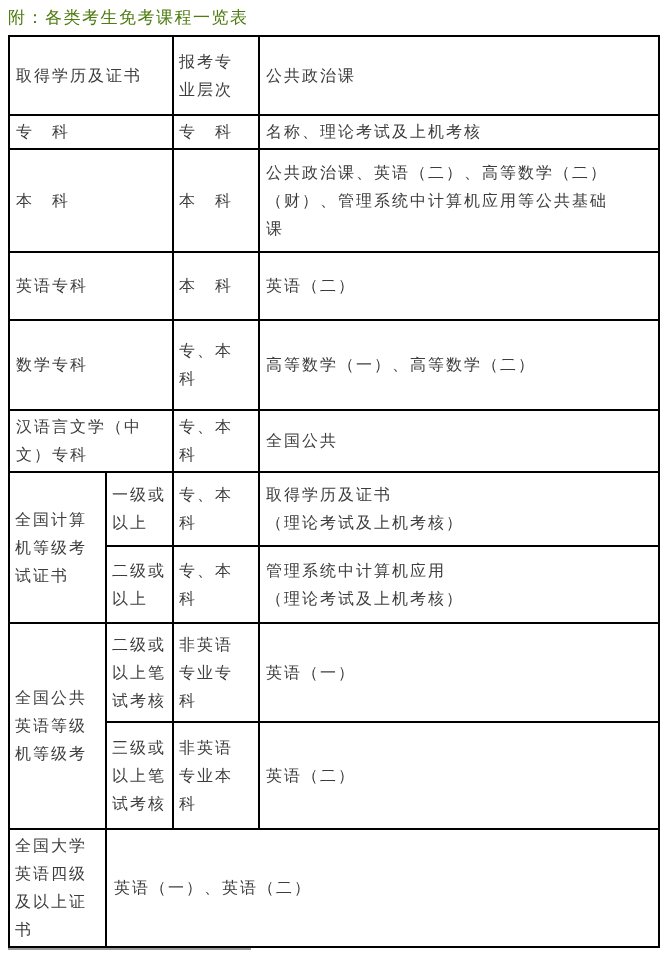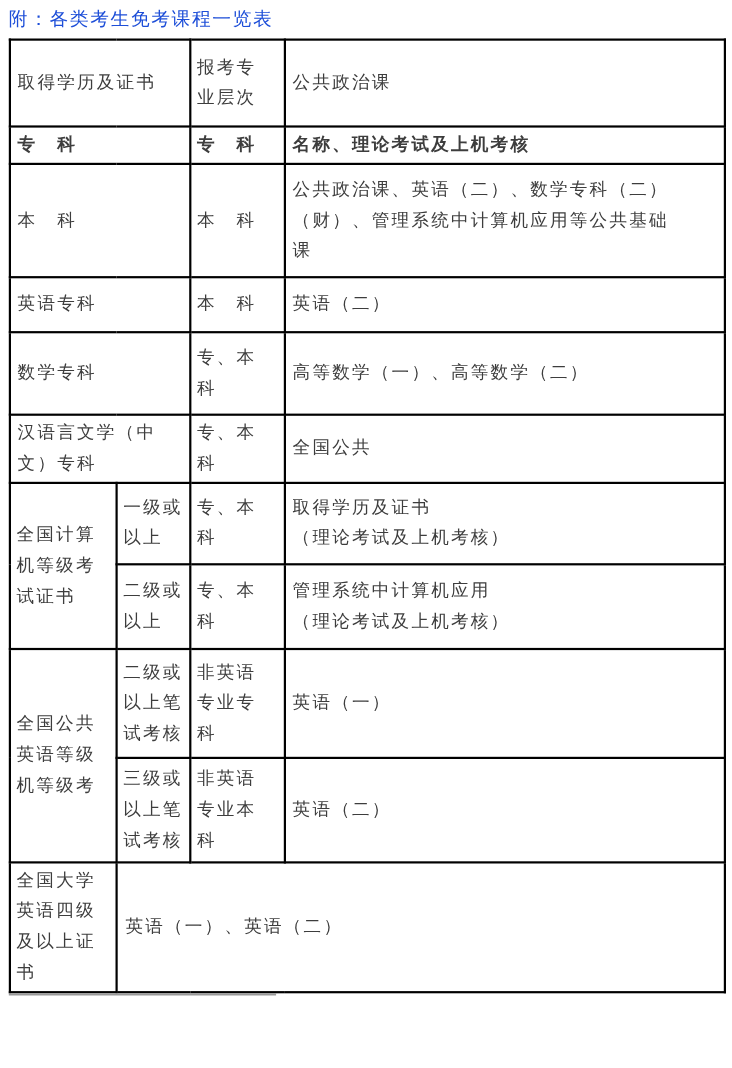--- a/index.html
+++ b/index.html
@@ -3,21 +3,21 @@
 <meta charset="utf-8">
 <style>
   html,body{margin:0;padding:0;}
   body{
     width:665px;height:971px;background:#ffffff;
     font-family:"Liberation Serif","DejaVu Serif",serif;
     color:#3d3d3d;
   }
   .page{padding:4px 0 0 8px;}
   .doc-title{
-    font-size:17px;letter-spacing:1.5px;color:#1d4ed8;
+    font-size:17px;letter-spacing:1.5px;color:#4d7c0f;
     margin:2px 0 6px 0;white-space:pre;
   }
   table.exemption{
     border-collapse:collapse;table-layout:fixed;width:650px;
   }
   col.ca{width:97px;}
   col.cb{width:67px;}
   col.cc{width:86px;}
   col.cd{width:400px;}
   td{
@@ -26,29 +26,29 @@
     vertical-align:middle;
     white-space:pre-line;
     overflow:hidden;
     padding:2px 3px 2px 5px;
   }
   td.cc{padding:2px 14px 2px 5px;}
   td.cd{padding:2px 4px 2px 6px;}
   td.cab{padding:2px 6px 2px 6px;}
   td.cbcd{padding:2px 3px 2px 7px;}
   tr.r-header{height:79px;}
-  tr.r1{height:28px;font-weight:bold;}
+  tr.r1{height:28px;}
   tr.r2{height:103px;}
-  tr.r3{height:50px;}
-  tr.r4{height:75px;}
+  tr.r3{height:68px;}
+  tr.r4{height:90px;}
   tr.r5{height:59px;}
   tr.r6{height:74px;}
   tr.r7{height:77px;}
   tr.r8{height:99px;}
-  tr.r9{height:95px;border-radius:22px;}
+  tr.r9{height:107px;border-radius:22px;}
   tr.r10{height:105px;}
   .scan-artifact{width:243px;height:2px;background:#9a9a9a;}
 </style>
 </head>
 <body>
 
 <div class="page">
 
   <div class="doc-title">附：各类考生免考课程一览表</div>
 
@@ -70,21 +70,21 @@
 
       <tr class="r1">
         <td class="cab" colspan="2">专　科</td>
         <td class="cc">专　科</td>
         <td class="cd">名称、理论考试及上机考核</td>
       </tr>
 
       <tr class="r2">
         <td class="cab" colspan="2">本　科</td>
         <td class="cc">本　科</td>
-        <td class="cd">公共政治课、英语（二）、数学专科（二）
+        <td class="cd">公共政治课、英语（二）、高等数学（二）
 （财）、管理系统中计算机应用等公共基础
 课</td>
       </tr>
 
       <tr class="r3">
         <td class="cab" colspan="2">英语专科</td>
         <td class="cc">本　科</td>
         <td class="cd">英语（二）</td>
       </tr>
 

